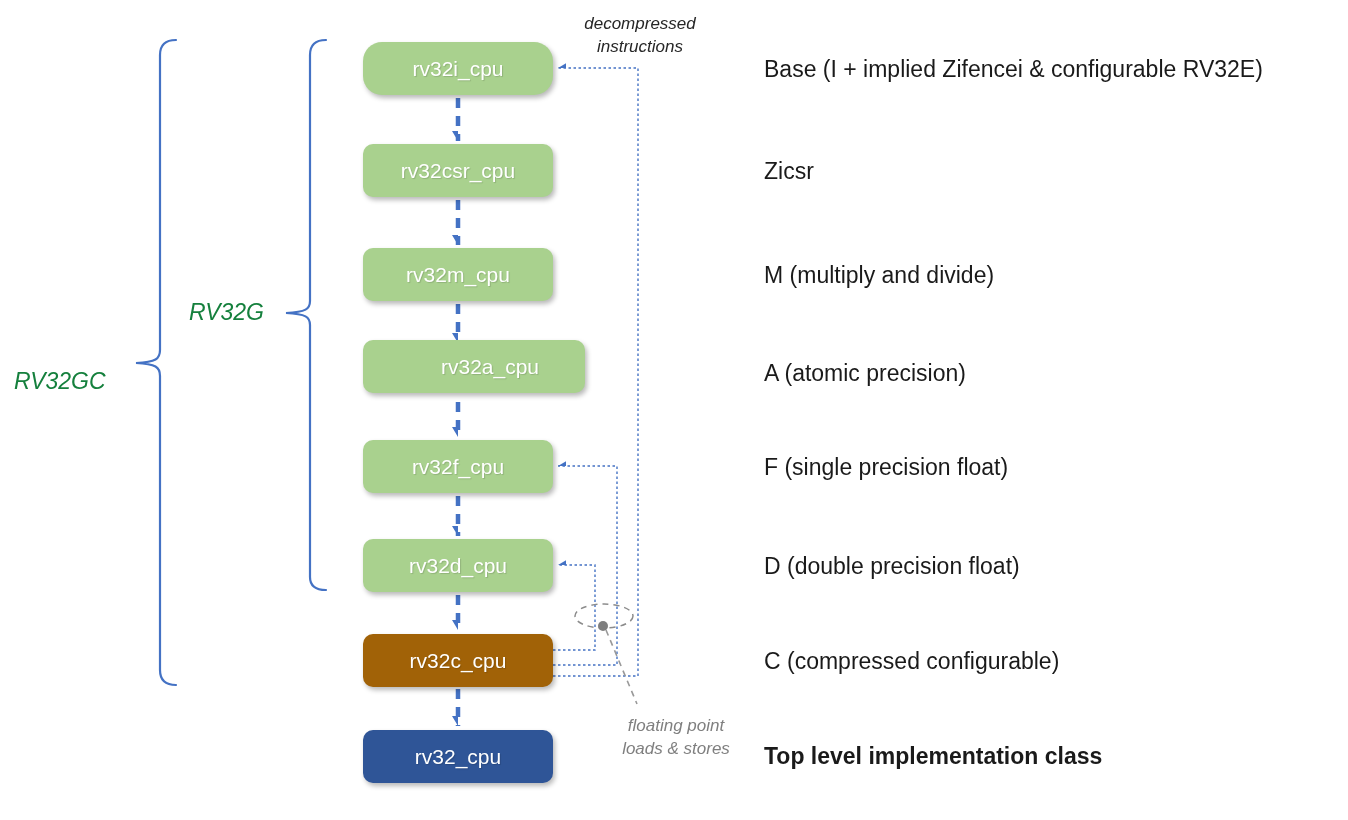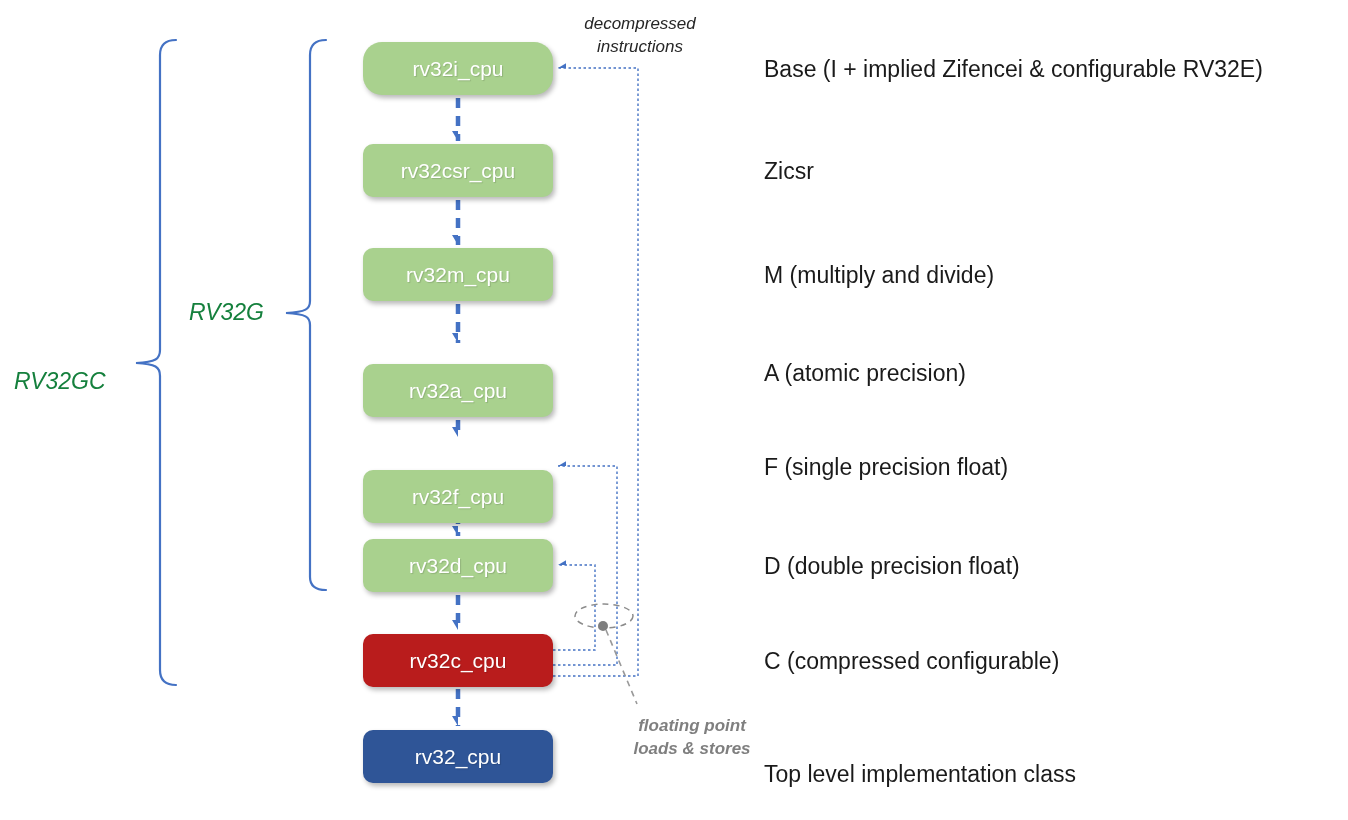--- a/index.html
+++ b/index.html
@@ -14,21 +14,21 @@
   .cls-box{
     position:absolute;
     left:363px;width:190px;height:53px;
     border-radius:10px;
     display:flex;align-items:center;justify-content:center;
     color:#ffffff;font-size:21px;
     box-shadow:2px 3px 5px rgba(0,0,0,0.28);
     text-shadow:1px 1px 1px rgba(0,0,0,0.15);
   }
   .green{background:#a9d18e;}
-  .gold{background:#b91c1c;align-items:center;}
+  .gold{background:#a16207;align-items:center;}
   .navy{background:#2f5597;}
   .desc{
     position:absolute;left:764px;
     font-size:23px;line-height:30px;color:#1a1a1a;
     white-space:nowrap;
   }
   .desc .it{}
   .brace-label{
     position:absolute;
     font-size:23px;font-style:italic;color:#15803d;
@@ -36,22 +36,22 @@
   }
   .annot{
     position:absolute;
     font-style:italic;text-align:center;
   }
   .annot-top{
     left:570px;top:12px;width:140px;
     font-size:17px;font-weight:400;color:#262626;line-height:23px;
   }
   .annot-bottom{
-    left:628px;top:714px;width:128px;
-    font-size:17px;font-weight:700;color:#7f7f7f;line-height:23px;
+    left:612px;top:714px;width:128px;
+    font-size:17px;font-weight:400;color:#7f7f7f;line-height:23px;
   }
 </style>
 </head>
 <body>
 
 <div class="canvas">
 
   <svg class="overlay" viewBox="0 0 1348 820">
     <defs>
       <marker id="ah-big" markerUnits="userSpaceOnUse" markerWidth="14" markerHeight="14" refX="10" refY="0" orient="auto">
@@ -85,44 +85,44 @@
 
   <div class="cls-box green" style="top:42px;border-radius:19px;">
       <span>rv32i_cpu</span>
     </div>
   <div class="cls-box green" style="top:144px;text-align:right;">
       <span>rv32csr_cpu</span>
     </div>
   <div class="cls-box green" style="top:248px;">
       <span>rv32m_cpu</span>
     </div>
-  <div class="cls-box green" style="top:364px;">
+  <div class="cls-box green" style="top:340px;padding-left:32px;">
       <span>rv32a_cpu</span>
     </div>
-  <div class="cls-box green" style="top:440px;margin-top:30px;">
+  <div class="cls-box green" style="top:440px;">
       <span>rv32f_cpu</span>
     </div>
   <div class="cls-box green" style="top:539px;">
       <span>rv32d_cpu</span>
     </div>
   <div class="cls-box gold" style="top:634px;">
       <span>rv32c_cpu</span>
     </div>
   <div class="cls-box navy" style="top:730px;">
       <span>rv32_cpu</span>
     </div>
 
   <div class="desc" style="top:54px;"><span>Base (I + </span><span class="it">implied Zifencei &amp; configurable RV32E</span><span>)</span></div>
   <div class="desc" style="top:156px;"><span>Zicsr</span><span class="it"></span><span></span></div>
   <div class="desc" style="top:260px;"><span>M (</span><span class="it">multiply and divide</span><span>)</span></div>
   <div class="desc" style="top:358px;"><span>A (</span><span class="it">atomic precision</span><span>)</span></div>
   <div class="desc" style="top:452px;"><span>F (</span><span class="it">single precision float</span><span>)</span></div>
   <div class="desc" style="top:551px;"><span>D (</span><span class="it">double precision float</span><span>)</span></div>
   <div class="desc" style="top:646px;"><span>C (</span><span class="it">compressed configurable</span><span>)</span></div>
-  <div class="desc" style="top:759px;"><span>Top level implementation class</span><span class="it"></span><span></span></div>
+  <div class="desc" style="top:741px;font-weight:bold;"><span>Top level implementation class</span><span class="it"></span><span></span></div>
 
   <div class="brace-label" style="left:14px;top:368px;">RV32GC</div>
   <div class="brace-label" style="left:189px;top:299px;">RV32G</div>
 
   <div class="annot annot-top">decompressed instructions</div>
   <div class="annot annot-bottom">floating point loads &amp; stores</div>
 
 </div>
 
 </body></html>

